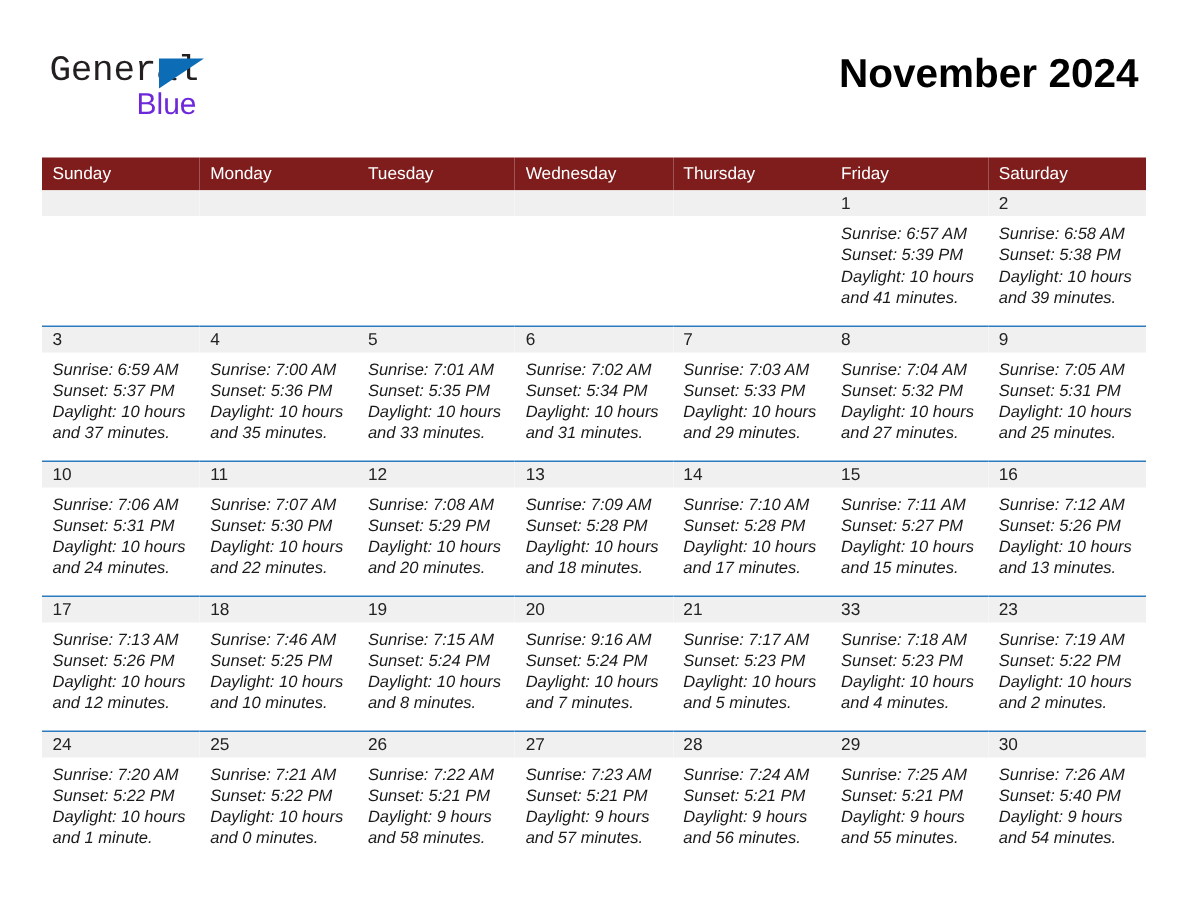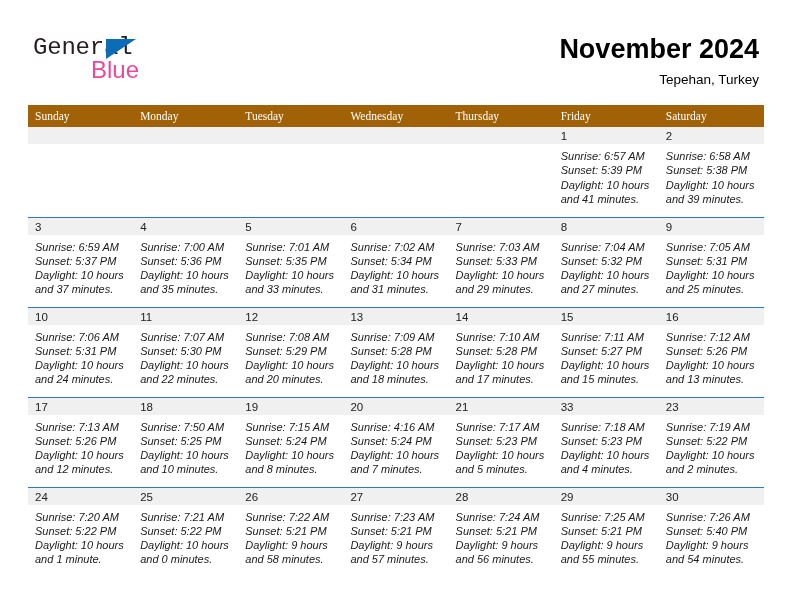--- a/index.html
+++ b/index.html
@@ -53,23 +53,23 @@
     top: 3px;
     width: 0;
     height: 0;
     border-left: 30px solid #0c6cb5;
     border-bottom: 20px solid transparent;
   }
   .logo-blue {
     position: absolute;
     left: 58px;
     top: 22px;
-    font-size: 24px;
+    font-size: 20px;
     line-height: 24px;
-    color: #ec4899;
+    color: #6d28d9;
     font-family: "Liberation Sans", sans-serif;
   }
   .title-block {
     position: absolute;
     right: 33px;
     top: 33px;
     text-align: right;
   }
   .cal-title {
     font-size: 27px;
@@ -89,30 +89,29 @@
   
   .calendar {
     position: absolute;
     left: 28px;
     top: 105px;
     width: 736px;
     border-collapse: collapse;
     table-layout: fixed;
   }
   .calendar th {
-    background: #a16207;
+    background: #7f1d1d;
     color: #ffffff;
     font-size: 11.5px;
     font-weight: normal;
     text-align: left;
     padding: 5px 0 5px 7px;
     height: 18px;
     box-sizing: border-box;
     border: none;
-    font-family: Liberation Serif, serif;
   }
   .calendar td {
     vertical-align: top;
     padding: 0;
     border: none;
     border-top: 1px solid #2c7bbf;
     height: 90px;
     box-sizing: border-box;
     background: #ffffff;
   }
@@ -150,21 +149,20 @@
   <div class="header">
 
     <div class="logo">
       <span class="logo-general">General</span>
       <span class="logo-triangle"></span>
       <span class="logo-blue">Blue</span>
     </div>
 
     <div class="title-block">
       <div class="cal-title">November 2024</div>
-      <div class="cal-subtitle">Tepehan, Turkey</div>
     </div>
 
   </div>
 
   <table class="calendar">
     <thead>
       <tr>
         <th>Sunday</th>
         <th>Monday</th>
         <th>Tuesday</th>
@@ -355,39 +353,39 @@
           <div class="cell-body">
             <div>Sunrise: 7:13 AM</div>
             <div>Sunset: 5:26 PM</div>
             <div>Daylight: 10 hours</div>
             <div>and 12 minutes.</div>
           </div>
         </td>
         <td>
           <div class="daynum-band">18</div>
           <div class="cell-body">
-            <div>Sunrise: 7:50 AM</div>
+            <div>Sunrise: 7:46 AM</div>
             <div>Sunset: 5:25 PM</div>
             <div>Daylight: 10 hours</div>
             <div>and 10 minutes.</div>
           </div>
         </td>
         <td>
           <div class="daynum-band">19</div>
           <div class="cell-body">
             <div>Sunrise: 7:15 AM</div>
             <div>Sunset: 5:24 PM</div>
             <div>Daylight: 10 hours</div>
             <div>and 8 minutes.</div>
           </div>
         </td>
         <td>
           <div class="daynum-band">20</div>
           <div class="cell-body">
-            <div>Sunrise: 4:16 AM</div>
+            <div>Sunrise: 9:16 AM</div>
             <div>Sunset: 5:24 PM</div>
             <div>Daylight: 10 hours</div>
             <div>and 7 minutes.</div>
           </div>
         </td>
         <td>
           <div class="daynum-band">21</div>
           <div class="cell-body">
             <div>Sunrise: 7:17 AM</div>
             <div>Sunset: 5:23 PM</div>

